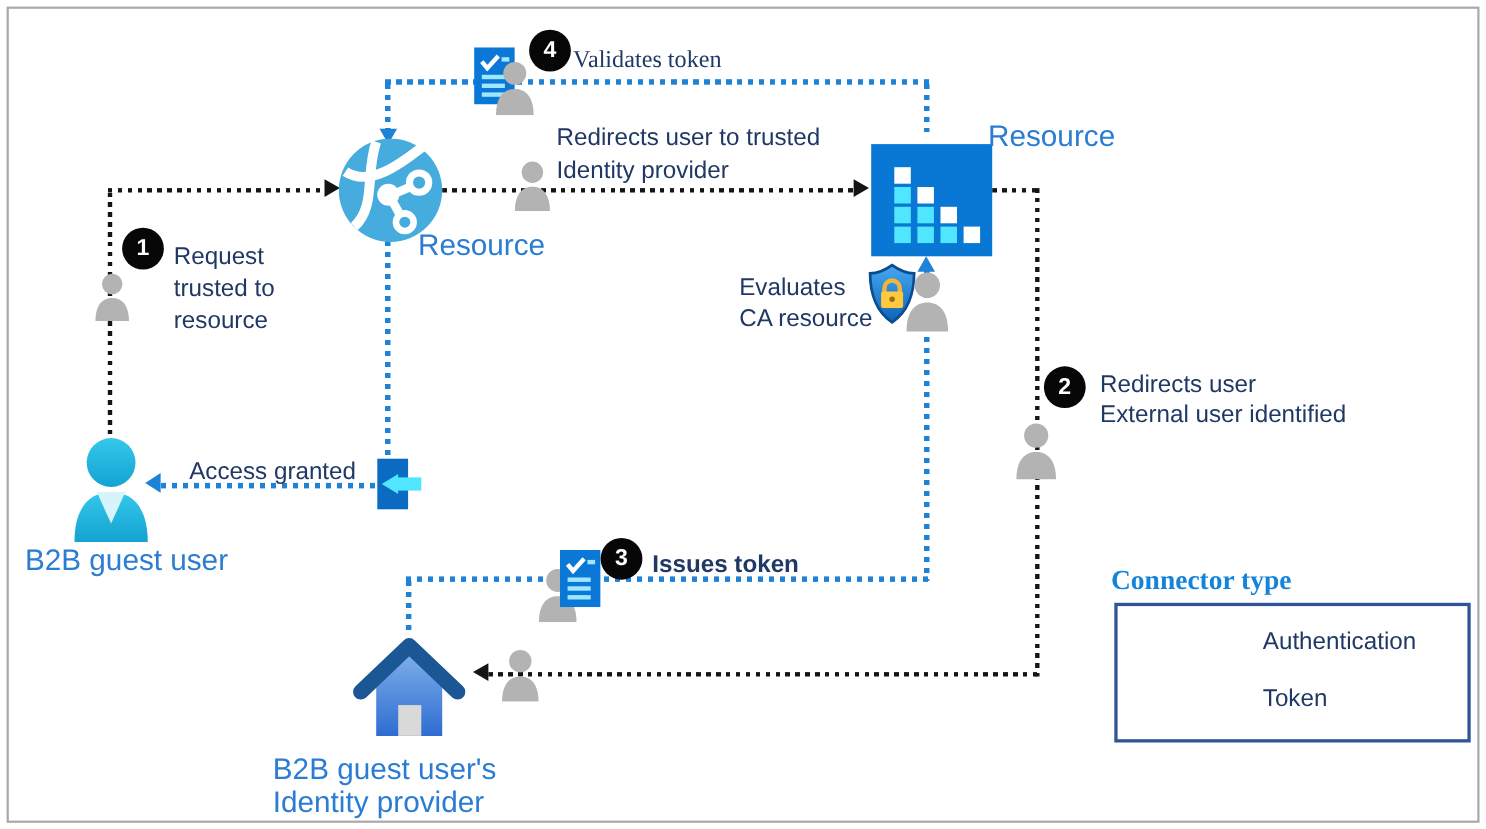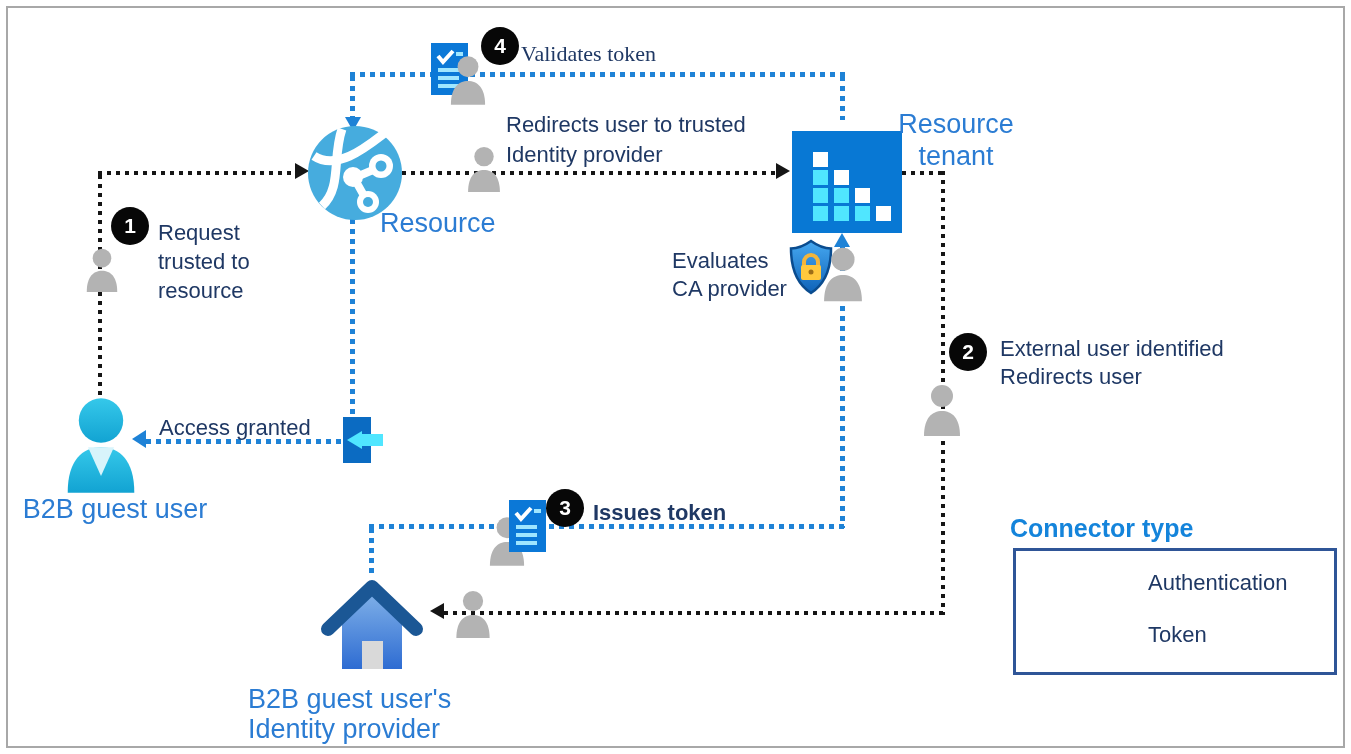--- a/index.html
+++ b/index.html
@@ -32,21 +32,21 @@
   .tenant{background:#0878d4;}
   .sq{position:absolute;width:15px;height:15px;}
   .sq.w{background:#ffffff;}
   .sq.c{background:#50e6ff;}
 
   .door{background:#0b6bc2;}
   .door-arrow-shaft{background:#50e6ff;}
   .door-tri{border-top:9px solid transparent;border-bottom:9px solid transparent;border-right:15px solid #50e6ff;}
 
   #legend-box{border:3px solid #2f5597;background:#ffffff;z-index:2;}
-  .legend-title{color:#1484db;font-size:25px;font-weight:bold;z-index:3;white-space:nowrap;}
+  .legend-title{color:#1484db;font-size:25px;font-weight:bold;z-index:3;white-space:nowrap;font-family:Liberation Serif, serif;}
   .legend-label{color:#1f3864;font-size:22px;z-index:3;white-space:nowrap;}
 </style>
 </head>
 <body>
 
 <div id="stage">
   <div id="frame"></div>
 
   <svg width="0" height="0" style="position:absolute" aria-hidden="true">
     <defs>
@@ -184,44 +184,43 @@
 
   <div class="abs badge" style="left:111px;top:207px;">1</div>
   <div class="abs txt" style="left:158px;top:218px;line-height:29px;">
     <div>Request</div>
       <div>trusted to</div>
       <div>resource</div>
   </div>
 
   <div class="abs badge" style="left:949px;top:333px;">2</div>
   <div class="abs txt" style="left:1000px;top:335px;">
-    <div>External user identified</div>
-      <div>Redirects user</div>
+    <div>Redirects user</div>
+      <div>External user identified</div>
   </div>
 
   <div class="abs badge" style="left:546px;top:489px;">3</div>
   <div class="abs txt" style="left:593px;top:499px;font-weight:bold;">Issues token</div>
 
   <div class="abs badge" style="left:481px;top:27px;">4</div>
   <div class="abs txt" style="left:521px;top:40px;font-family:Liberation Serif, serif;">Validates token</div>
 
   <div class="abs txt" style="left:506px;top:110px;line-height:30px;">
     <div>Redirects user to trusted</div>
       <div>Identity provider</div>
   </div>
   <div class="abs txt" style="left:672px;top:247px;">
     <div>Evaluates</div>
-      <div>CA provider</div>
-  </div>
-  <div class="abs txt" style="left:159px;top:414px;">Access granted</div>
+      <div>CA resource</div>
+  </div>
+  <div class="abs txt" style="left:172px;top:414px;">Access granted</div>
 
   <div class="abs lbl" style="left:380px;top:208px;">Resource</div>
   <div class="abs lbl" style="left:880px;top:108px;width:152px;text-align:center;line-height:32px;">
     <div>Resource</div>
-      <div>tenant</div>
   </div>
   <div class="abs lbl" style="left:20px;top:494px;width:190px;text-align:center;">B2B guest user</div>
   <div class="abs lbl" style="left:248px;top:684px;width:250px;text-align:left;line-height:30px;">
     <div>B2B guest user's</div>
       <div>Identity provider</div>
   </div>
 
   <div class="abs legend-title" style="left:1010px;top:514px;">Connector type</div>
   <div id="legend-box" class="abs" style="left:1013px;top:548px;width:318px;height:121px;"></div>
 

